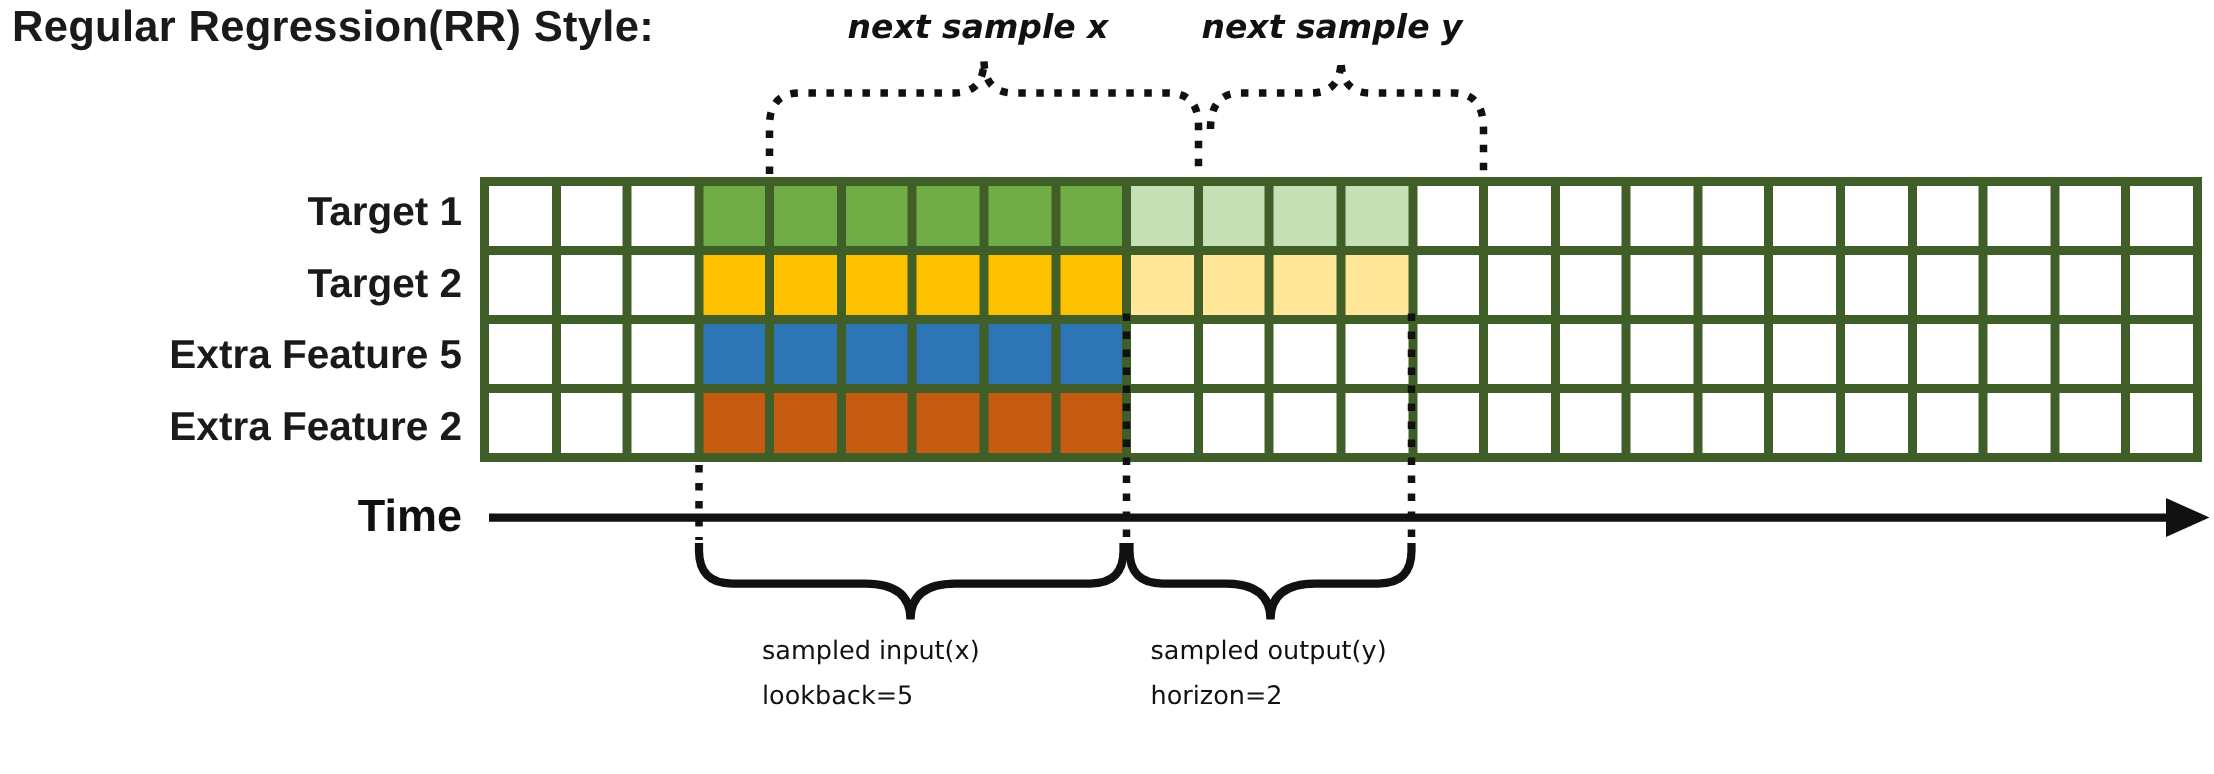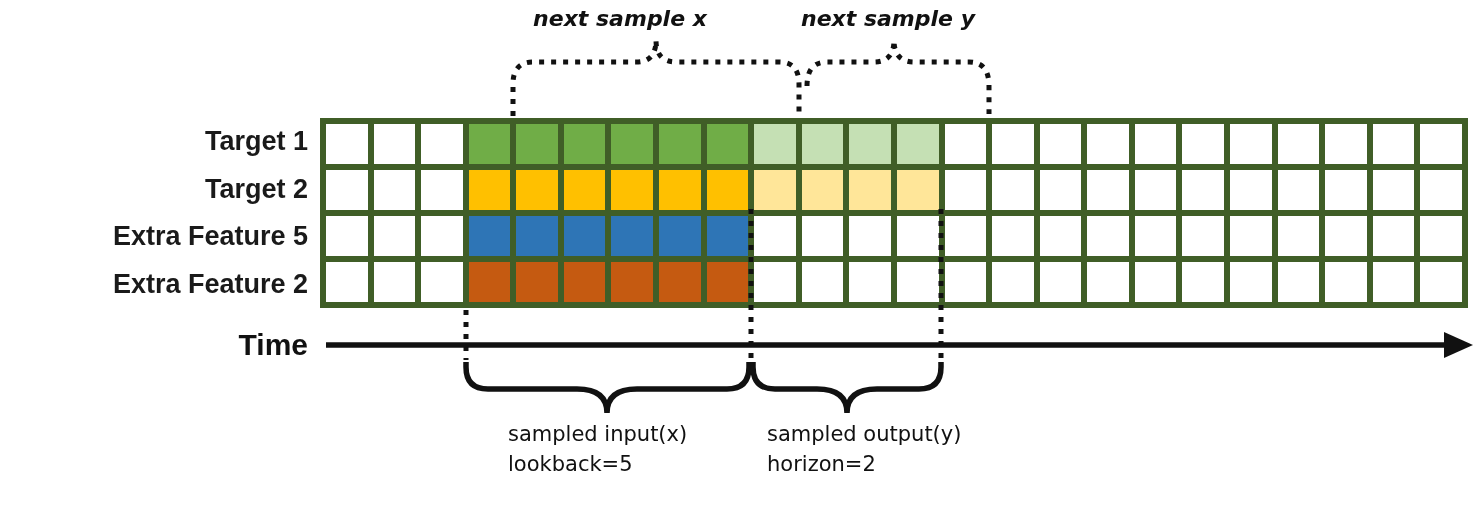--- a/index.html
+++ b/index.html
@@ -16,21 +16,21 @@
     font-size:29px;font-weight:700;color:#1a1a1a;
     letter-spacing:0.2px;
   }
   .next-label{
     position:absolute;top:6px;
     font-family:"DejaVu Sans",sans-serif;
     font-style:italic;font-weight:600;font-size:22px;color:#111;
     transform:translateX(-50%);
     white-space:nowrap;
   }
-  .next-label.x{left:620px;}
+  .next-label.x{left:652px;}
   .next-label.y{left:888px;}
   .row-labels{
     position:absolute;left:0;top:118px;width:308px;height:190px;
     display:grid;grid-template-rows:repeat(4,1fr);
   }
   .row-labels .rlabel{
     display:flex;align-items:center;justify-content:flex-end;
     font-size:27px;font-weight:700;color:#1a1a1a;white-space:nowrap;
   }
   .sample-grid{
@@ -46,31 +46,32 @@
     pointer-events:none;
   }
   .time-label{
     position:absolute;left:150px;top:328px;width:158px;
     text-align:right;
     font-size:30px;font-weight:700;color:#111;
   }
   .annot{
     position:absolute;top:419px;
     font-family:"DejaVu Sans",sans-serif;
-    font-size:21px;font-weight:400;color:#111;
+    font-size:17px;font-weight:400;color:#111;
     line-height:30px;white-space:nowrap;
   }
   .annot.input{left:508px;}
   .annot.output{left:767px;}
 </style>
 </head>
 <body>
 
 <div class="canvas">
 
+  <div class="title">Regular Regression(RR) Style:</div>
 
   <div class="next-label x">next sample x</div>
   <div class="next-label y">next sample y</div>
 
   <div class="row-labels">
     <div class="rlabel">Target 1</div>
     <div class="rlabel">Target 2</div>
     <div class="rlabel">Extra Feature 5</div>
     <div class="rlabel">Extra Feature 2</div>
   </div>

